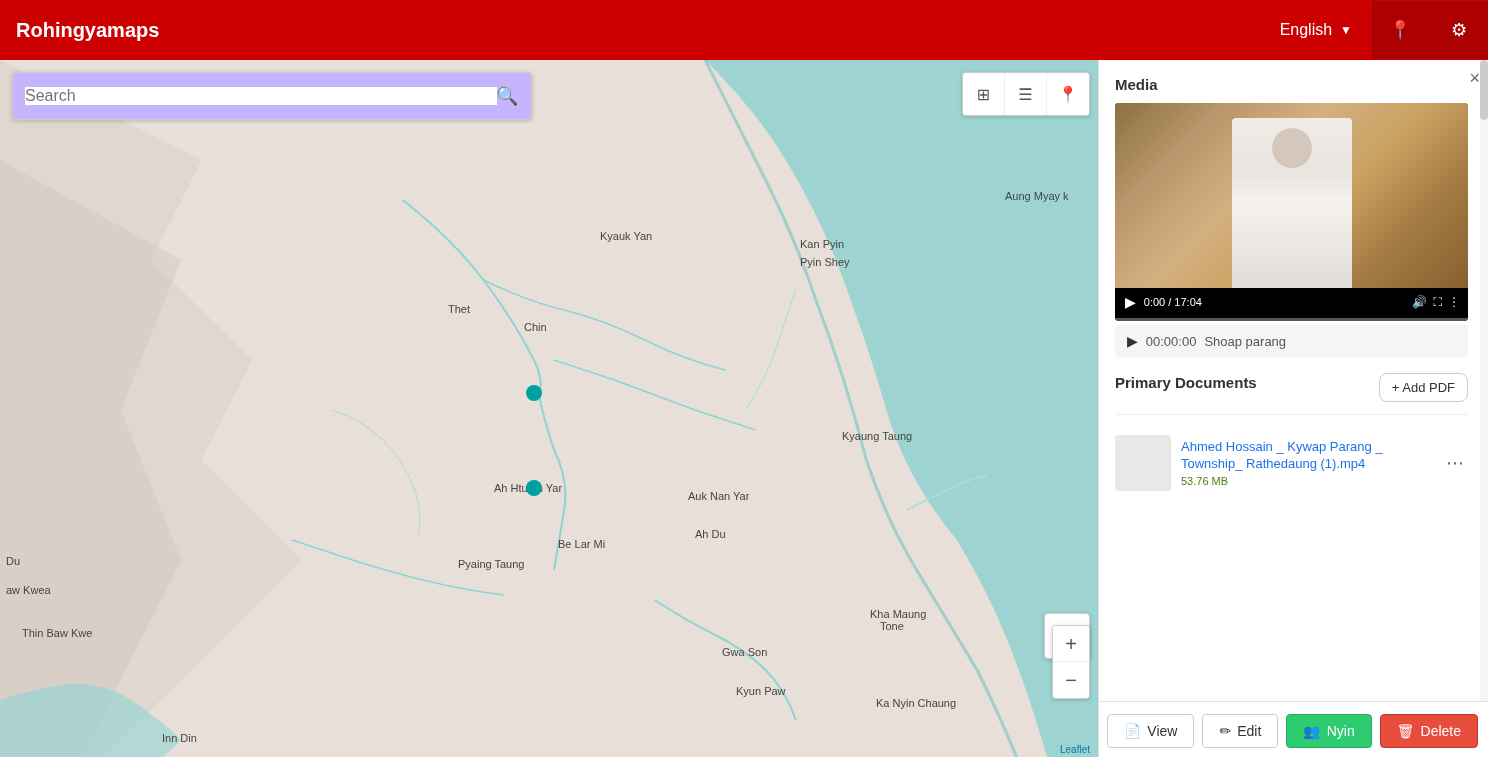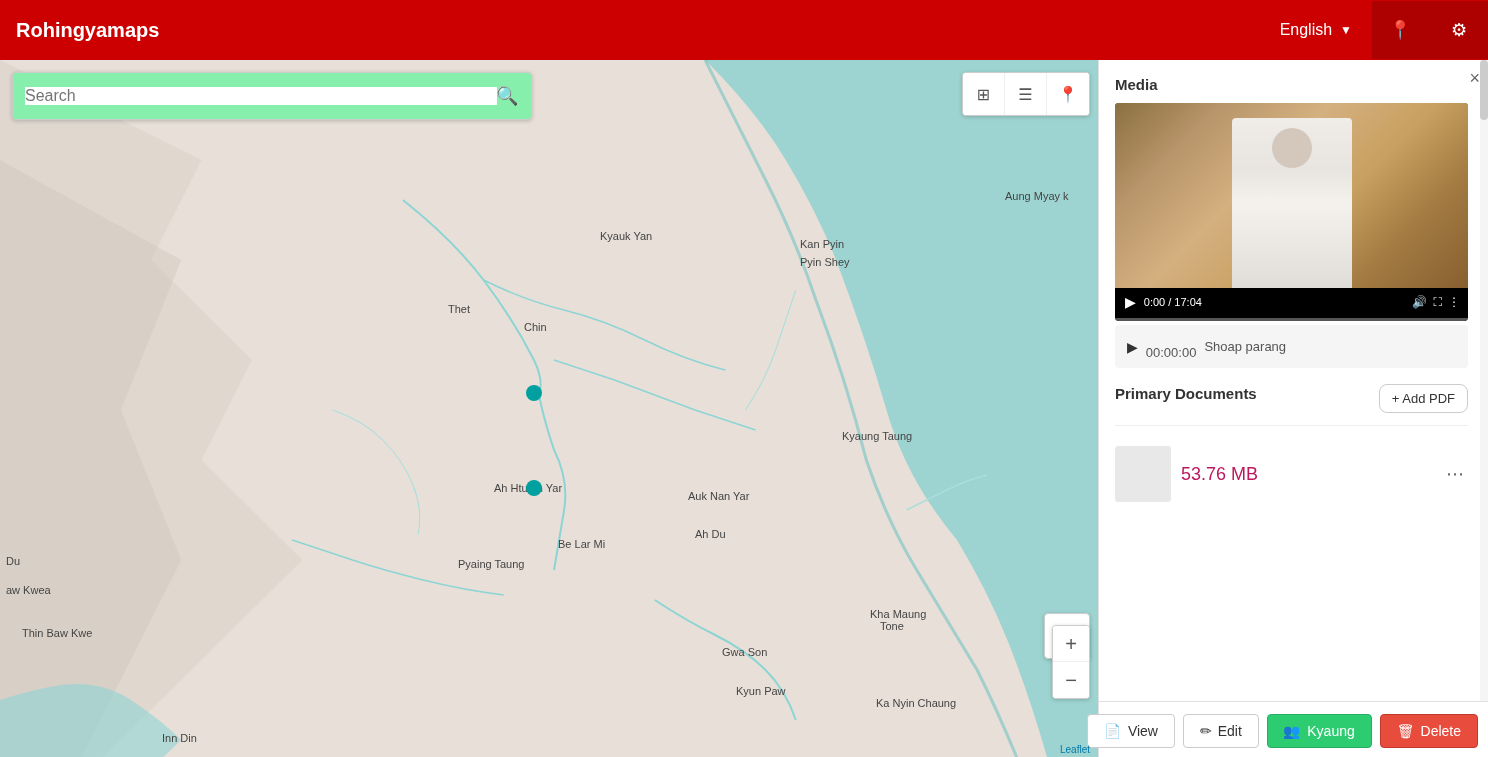--- a/index.html
+++ b/index.html
@@ -68,21 +68,21 @@
     }
 
     
     .search-bar {
       position: absolute;
       top: 12px;
       left: 12px;
       z-index: 50;
       display: flex;
       align-items: center;
-      background: #86efac;
+      background: #c4b5fd;
       border: 1px solid #ccc;
       border-radius: 4px;
       width: 520px;
       height: 48px;
       padding: 8px 12px;
       box-shadow: 0 1px 4px rgba(0,0,0,0.2);
     }
     .search-bar input {
       flex: 1;
       border: none;
@@ -371,21 +371,20 @@
       background: none;
       border: none;
       cursor: pointer;
       font-size: 14px;
       color: #333;
     }
     .audio-time {
       font-size: 13px;
       color: #555;
       font-weight: 500;
-      margin-top: 12px;
     }
     .audio-title {
       font-size: 13px;
       color: #555;
     }
 
     
     .docs-header {
       display: flex;
       align-items: center;
@@ -422,22 +421,22 @@
     .file-info {
       flex: 1;
     }
     .file-name {
       font-size: 13px;
       color: #1a73e8;
       line-height: 1.3;
       margin-bottom: 3px;
     }
     .file-size {
-      font-size: 18px;
-      color: #be185d;
+      font-size: 11px;
+      color: #4d7c0f;
     }
     .file-more-btn {
       background: none;
       border: none;
       cursor: pointer;
       color: #666;
       font-size: 18px;
       padding: 4px;
     }
 
@@ -632,39 +631,40 @@
           <span>+ Add PDF</span>
         </button>
       </div>
 
       <hr class="section-divider">
 
 
       <div class="file-item">
         <div class="file-thumbnail"></div>
         <div class="file-info">
+          <div class="file-name">Ahmed Hossain _ Kywap Parang _ Township_ Rathedaung (1).mp4</div>
           <div class="file-size">53.76 MB</div>
         </div>
         <button class="file-more-btn">⋯</button>
       </div>
 
     </div>
 
     <div class="panel-footer">
       <button class="panel-footer-btn">
         <span>📄</span>
         <span>View</span>
       </button>
       <button class="panel-footer-btn">
         <span>✏</span>
         <span>Edit</span>
       </button>
       <button class="panel-footer-btn share">
         <span>👥</span>
-        <span>Kyaung</span>
+        <span>Nyin</span>
       </button>
       <button class="panel-footer-btn delete">
         <span>🗑</span>
         <span>Delete</span>
       </button>
     </div>
   </div>
 
 </div>
 

